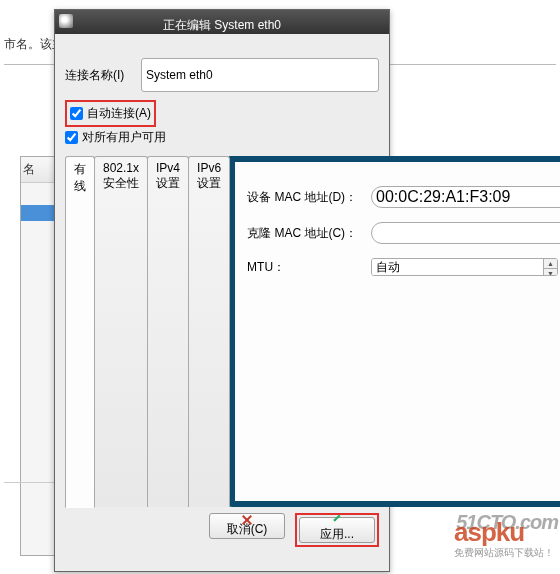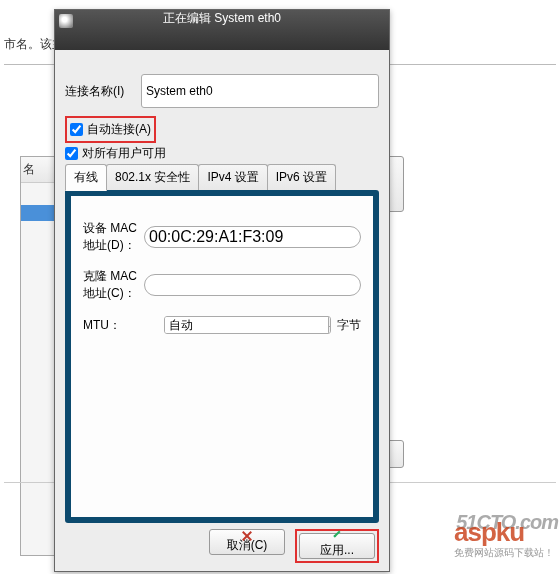--- a/index.html
+++ b/index.html
@@ -82,26 +82,26 @@
       position: absolute;
       left: 54px;
       top: 9px;
       width: 336px;
       height: 563px;
       border: 1px solid #666;
       background: #ededed;
       box-shadow: 0 2px 6px rgba(0,0,0,0.3);
     }
     .titlebar {
-      height: 40px;
+      height: 24px;
       background: linear-gradient(#555, #333);
       color: #fff;
       font-size: 12px;
       display: flex;
-      align-items: flex-start;
+      align-items: flex-end;
       justify-content: center;
       position: relative;
     }
     .titlebar-icon {
       position: absolute;
       left: 4px;
       top: 4px;
       width: 14px;
       height: 14px;
       background: radial-gradient(circle at 40% 40%, #fff 20%, #888 80%);
@@ -141,24 +141,25 @@
     }
     .red-box1 {
       border: 2px solid #e03030;
       display: inline-flex;
       align-items: center;
       padding: 1px 3px;
       width: fit-content;
     }
 
     .notebook {
-      flex: 1;
-      position: relative;
-      display: flex;
-      flex-direction: column;
+      margin-top: 8px;
+      flex: 1;
+      position: relative;
+      display: flex;
+      flex-direction: row;
     }
     .tabs {
       display: flex;
       position: relative;
       z-index: 2;
     }
     .tab {
       padding: 4px 8px;
       border: 1px solid #aaa;
       border-bottom: none;

